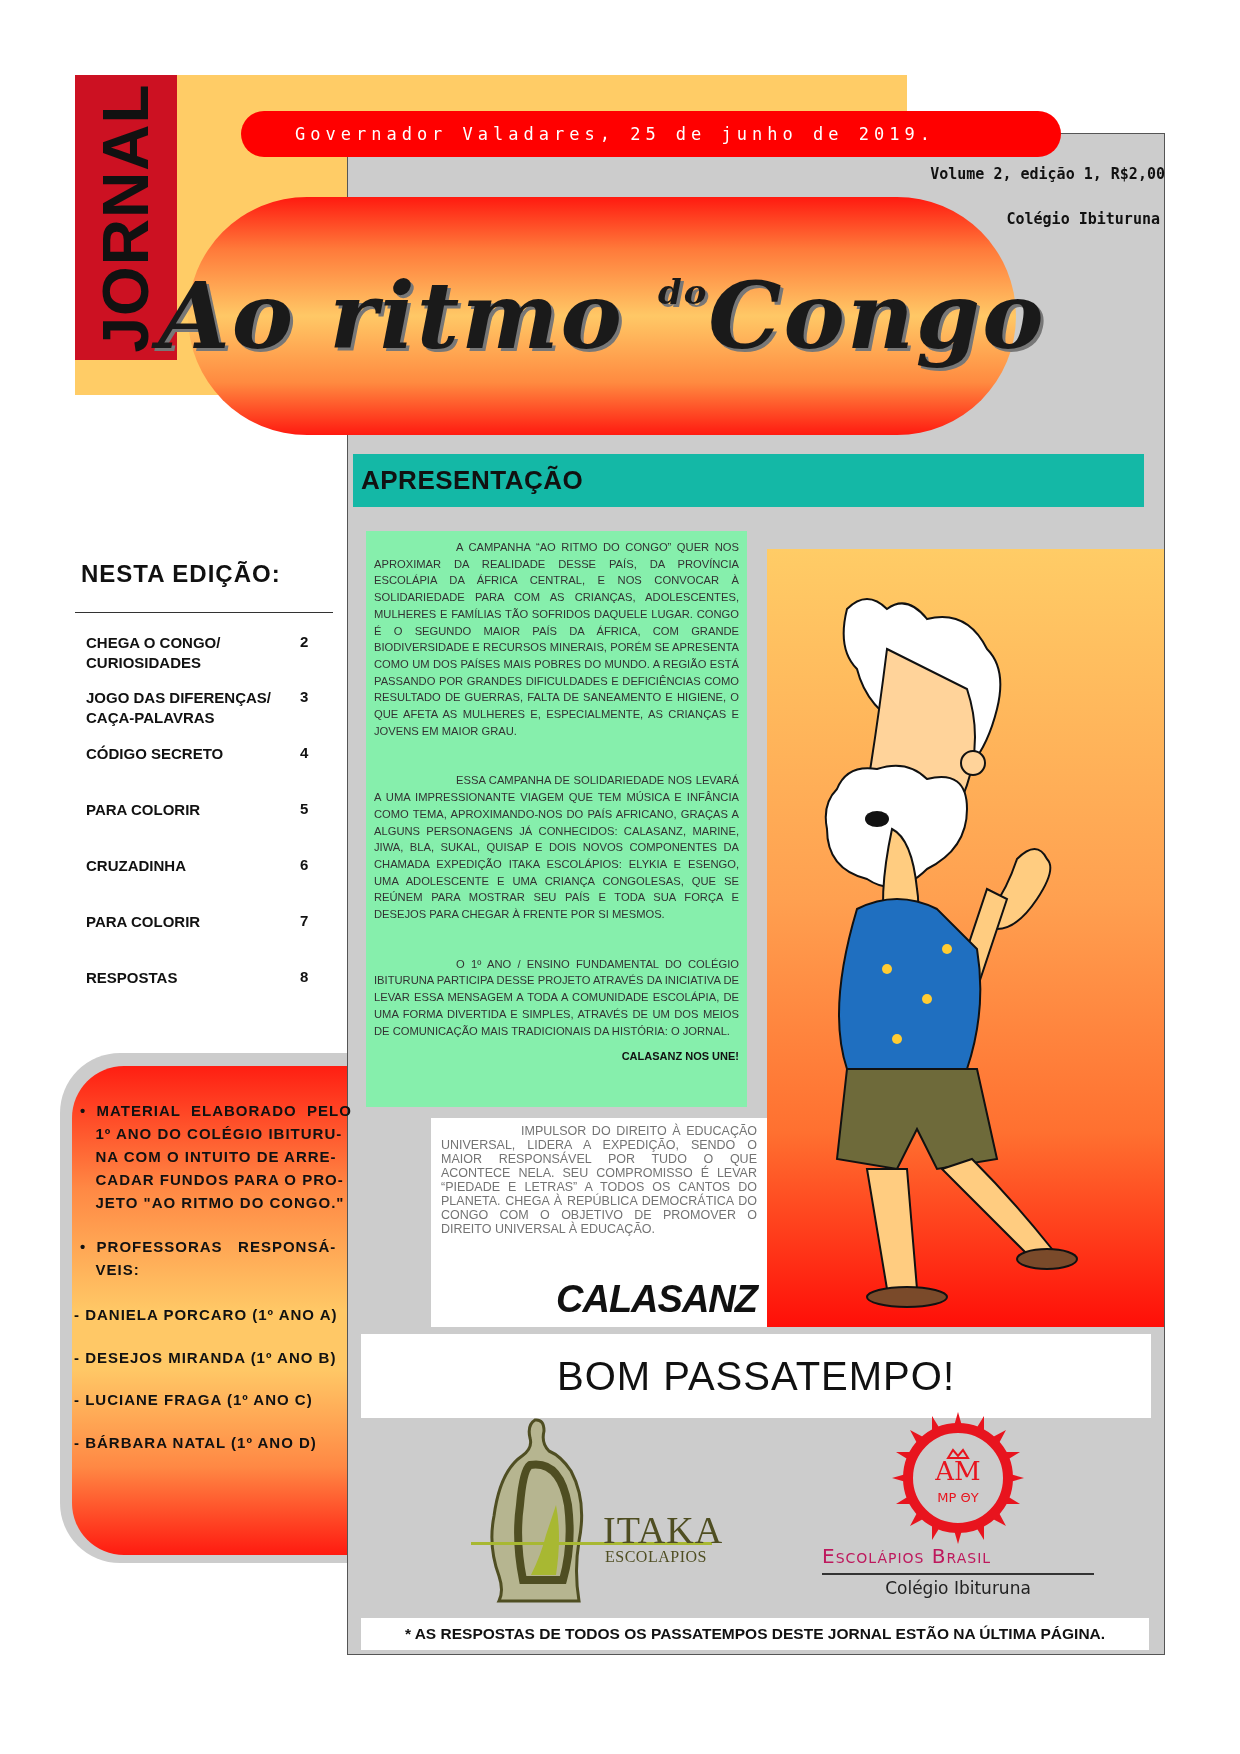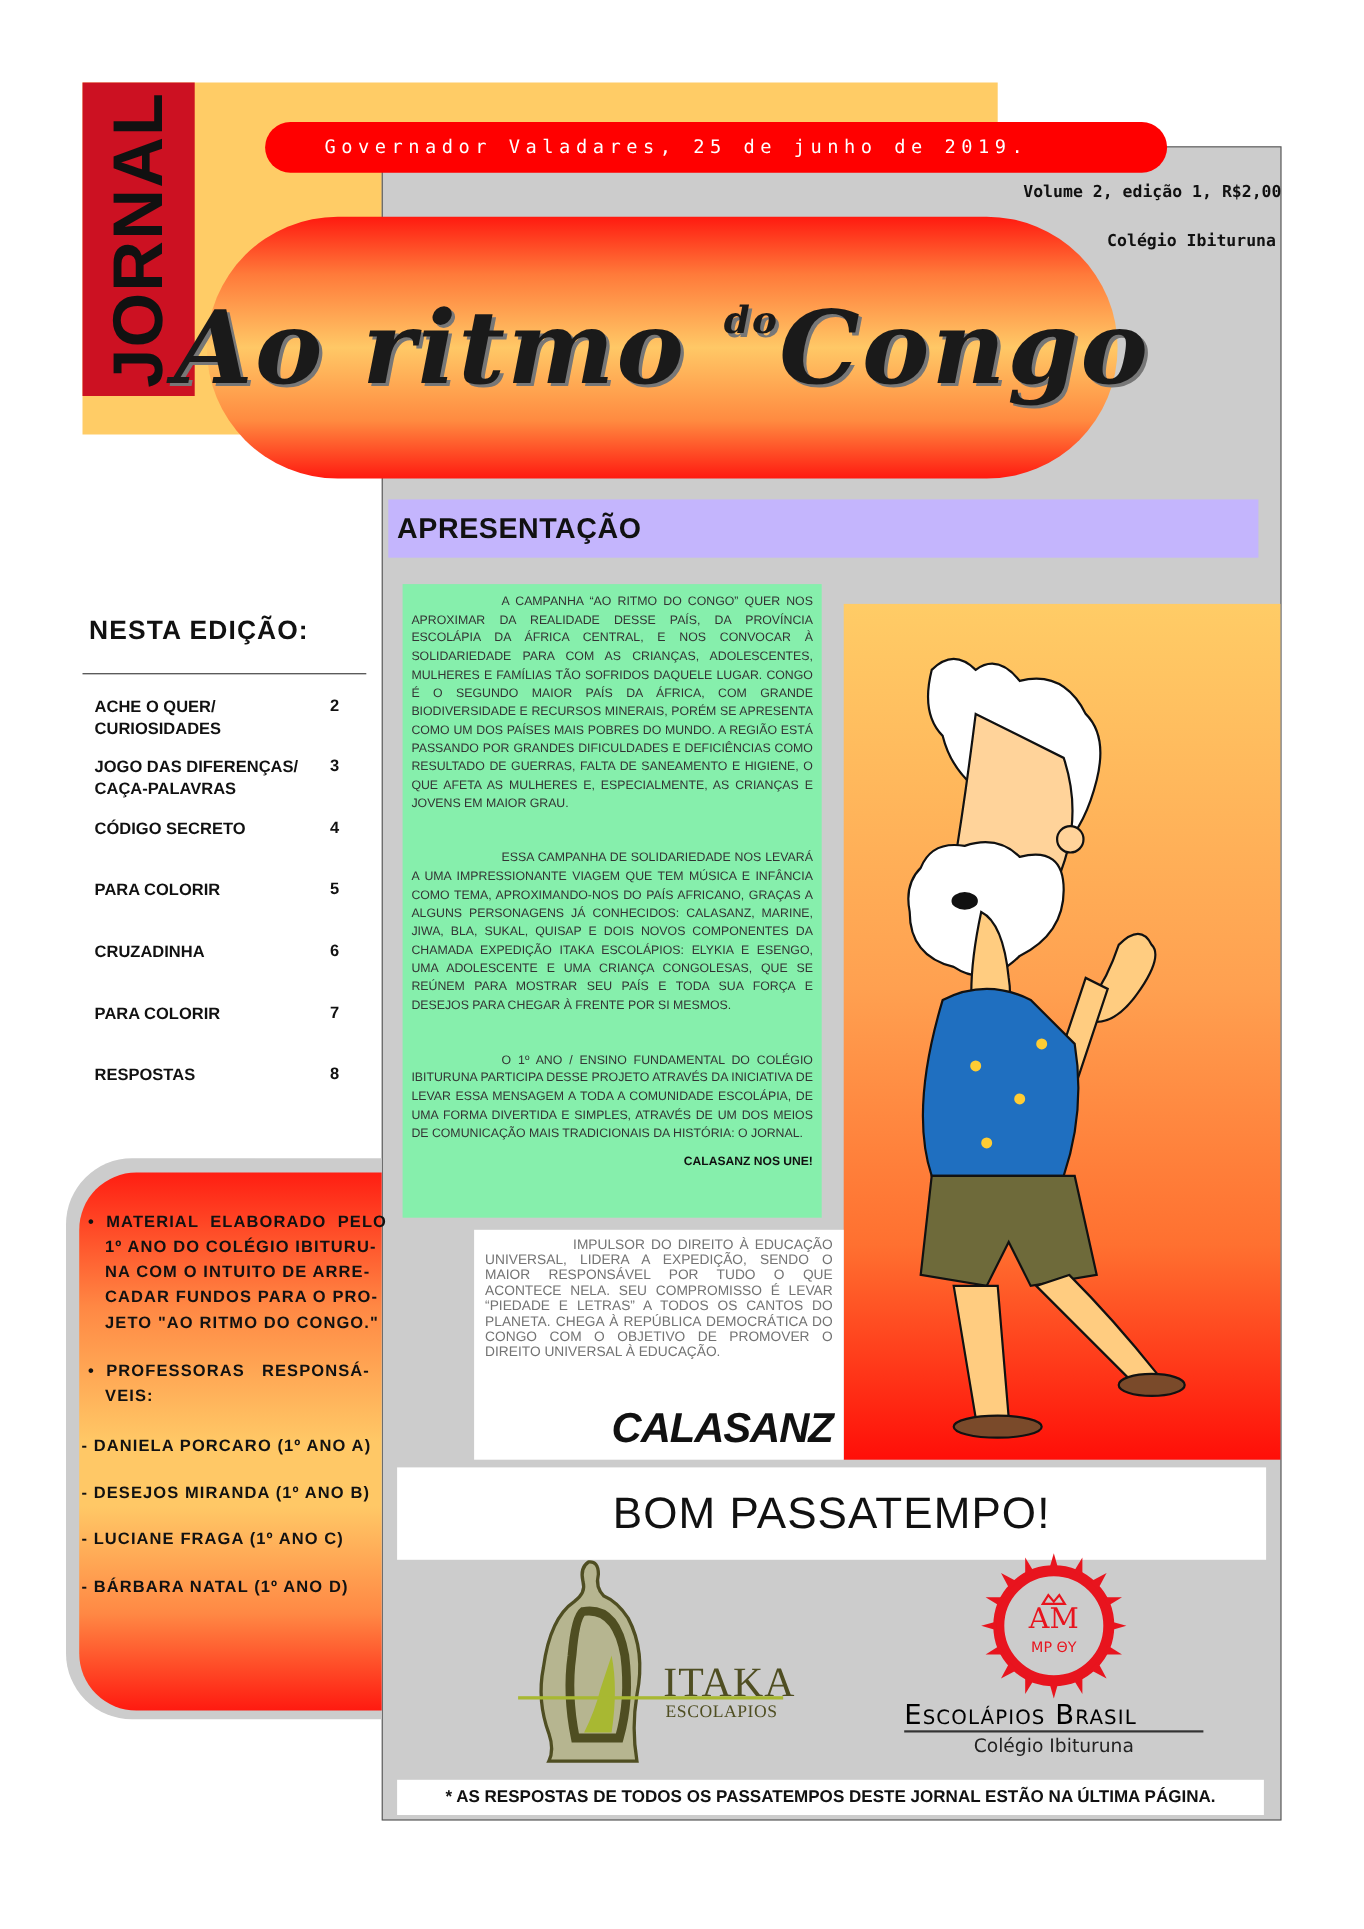--- a/index.html
+++ b/index.html
@@ -39,21 +39,21 @@
   .toc-item { position:absolute; left:86px; width:230px; font-family:"Liberation Sans", sans-serif; font-weight:bold; font-size:15px; line-height:20px; }
   .toc-page { position:absolute; left:300px; font-family:"Liberation Sans", sans-serif; font-weight:bold; font-size:15px; }
 
   
   #info-box-outer { left:60px; top:1053px; width:287px; height:510px; background:#CCCCCC; border-radius:60px 0 0 60px; }
   #info-box { left:72px; top:1066px; width:275px; height:489px; border-radius:52px 0 0 52px;
               background:linear-gradient(to bottom,#FF1E12 0%,#FF8844 25%,#FFC866 50%,#FFC866 62%,#FF8844 82%,#FF1A10 100%); }
   .info-line { position:absolute; font-family:"Liberation Sans", sans-serif; font-weight:bold; font-size:15px; letter-spacing:1px; color:#111; white-space:nowrap; }
 
   
-  #apres-header { left:353px; top:454px; width:791px; height:53px; background:#c4b5fd; display:flex; align-items:center; padding-left:8px; box-sizing:border-box; }
+  #apres-header { left:353px; top:454px; width:791px; height:53px; background:#14b8a6; display:flex; align-items:center; padding-left:8px; box-sizing:border-box; }
   #apres-header span { font-family:"Liberation Sans", sans-serif; font-weight:bold; font-size:26px; letter-spacing:0.5px; }
   #apres-text-box { left:366px; top:531px; width:381px; height:576px; background:#86efac; padding:8px 8px 6px 8px; box-sizing:border-box; }
   .apres-par { font-family:"Liberation Sans", sans-serif; font-size:11.2px; line-height:16.7px; color:#333; text-align:justify; margin:0 0 33px 0; text-indent:82px; }
   #apres-sign { font-family:"Liberation Sans", sans-serif; font-size:11px; font-weight:bold; text-align:right; color:#111; margin-top:-22px; }
 
   
   #illustration { left:767px; top:549px; width:397px; height:778px; background:linear-gradient(to bottom,#FFCC66 0%,#FFA050 45%,#FF7030 75%,#FF0E08 100%); overflow:hidden; }
 
   
   #calasanz-box { left:431px; top:1118px; width:336px; height:209px; background:#fff; padding:6px 10px; box-sizing:border-box; }
@@ -64,21 +64,21 @@
   #bom-box { left:361px; top:1334px; width:790px; height:84px; background:#fff; display:flex; align-items:center; justify-content:center; }
   #bom-box span { font-family:"Liberation Sans", sans-serif; font-weight:normal; font-size:40px; letter-spacing:1px; }
 
   
   #footer-note { left:361px; top:1618px; width:788px; height:32px; background:#fff; display:flex; align-items:center; justify-content:center; }
   #footer-note span { font-family:"Liberation Sans", sans-serif; font-weight:bold; font-size:15.5px; }
 
   
   #itaka-word { left:603px; top:1508px; font-family:"Liberation Serif", serif; font-size:38px; color:#4f4e22; letter-spacing:1px; }
   #itaka-sub { left:605px; top:1548px; font-family:"Liberation Serif", serif; font-size:16px; color:#4f4e22; letter-spacing:0.5px; }
-  #esc-word { left:822px; top:1544px; font-family:"DejaVu Sans", sans-serif; font-size:25px; color:#000000; letter-spacing:1px; font-variant:small-caps; }
+  #esc-word { left:822px; top:1544px; font-family:"DejaVu Sans", sans-serif; font-size:20px; color:#be185d; letter-spacing:1px; font-variant:small-caps; }
   #esc-rule { left:822px; top:1573px; width:272px; height:2px; background:#333; }
   #esc-sub { left:822px; top:1578px; width:272px; text-align:center; font-family:"DejaVu Sans", sans-serif; font-size:17px; color:#222; }
 </style>
 </head>
 <body>
 
 <div id="yellow-block" class="abs"></div>
 <div id="main-panel" class="abs"></div>
 <div id="jornal-band" class="abs"></div>
 <div id="jornal-label" class="abs">
@@ -96,21 +96,21 @@
   <div id="title-text">
     <span>Ao ritmo</span>
     <span class="small">do</span><span>Congo</span>
   </div>
 </div>
 
 <div id="summary-title" class="abs">NESTA EDIÇÃO:</div>
 <div id="summary-rule" class="abs"></div>
 
 <div class="toc-item" style="top:633px;">
-  <div>ACHE O QUER/</div>
+  <div>CHEGA O CONGO/</div>
   <div>CURIOSIDADES</div>
 </div>
 <div class="toc-page" style="top:633px;">2</div>
 
 <div class="toc-item" style="top:688px;">
   <div>JOGO DAS DIFERENÇAS/</div>
   <div>CAÇA-PALAVRAS</div>
 </div>
 <div class="toc-page" style="top:688px;">3</div>
 

